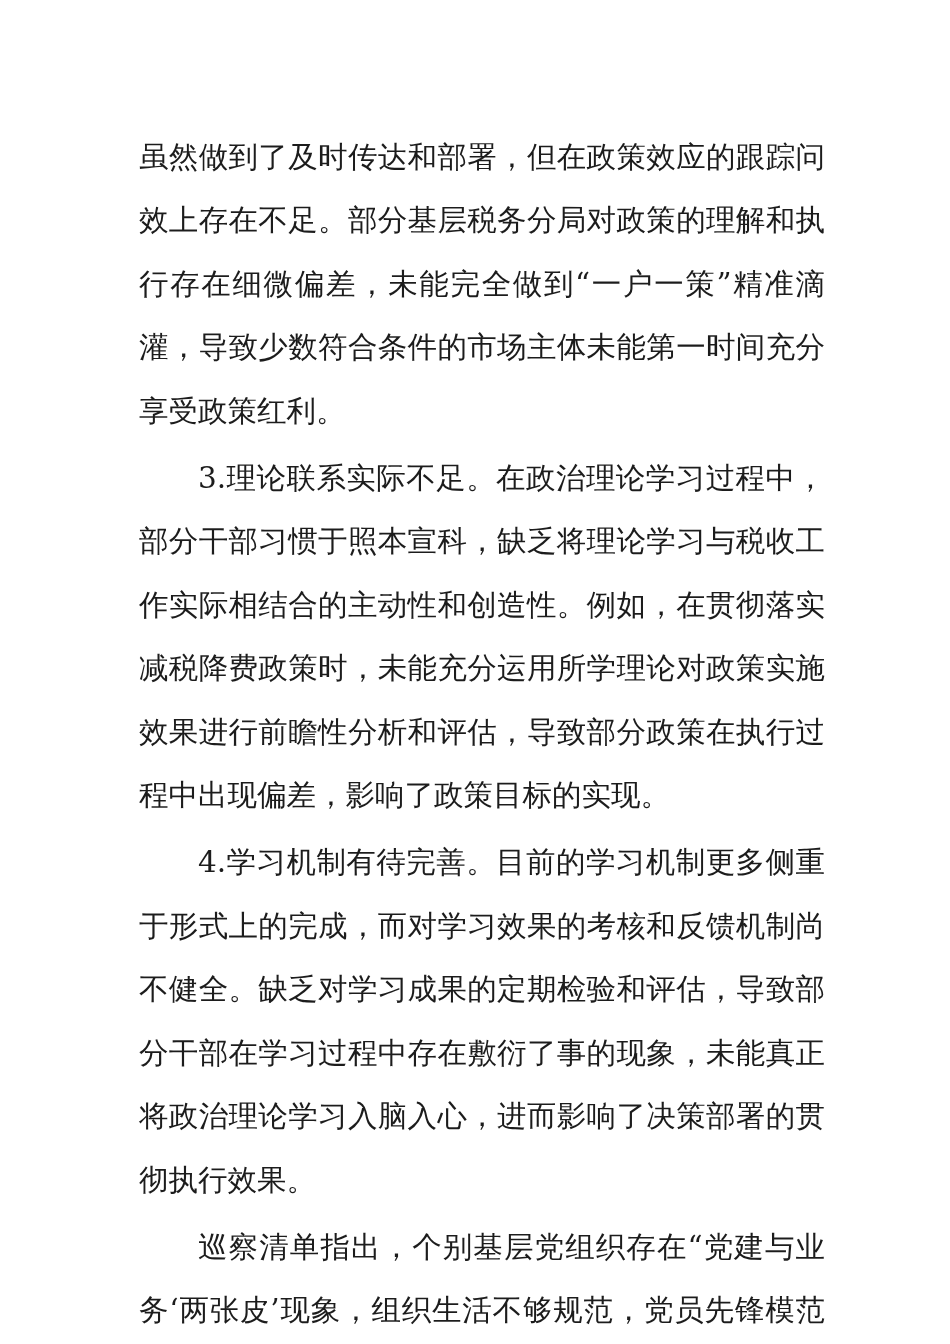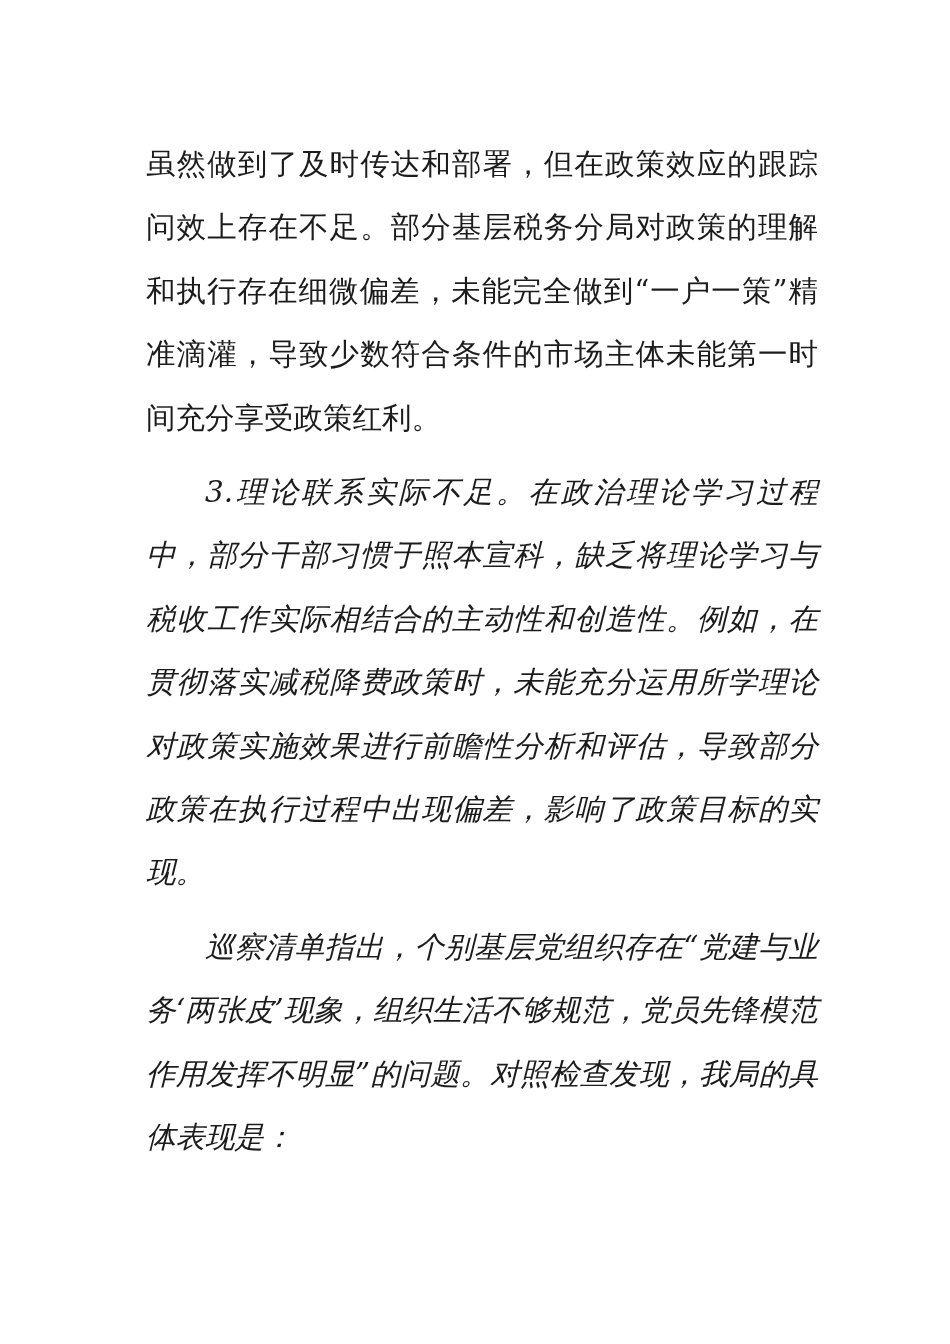--- a/index.html
+++ b/index.html
@@ -27,21 +27,21 @@
 
   .text-column {
     position: absolute;
     left: 135px;
     top: 122px;
     width: 694px;
   }
 
   
   .para {
-    margin: 11px;
+    margin: 4px;
     padding: 0;
     font-size: 29.5px;
     line-height: 63.4px;
     color: #1c1c1c;
     text-align: justify;
     text-justify: inter-character;
     text-align-last: left;
     letter-spacing: 0px;
     font-weight: 400;
     word-break: break-all;
@@ -49,38 +49,38 @@
   }
 
   
   .para.cont {
     text-indent: 0;
   }
 
   
   .para.indent {
     text-indent: 59px;
-    font-style: italic;
   }
 
   
   .para.heading {
     text-indent: 59px;
   }
 
   
 </style>
 </head>
 <body>
 
 <div class="page">
   <div class="text-column">
 
     <p class="para cont">虽然做到了及时传达和部署，但在政策效应的跟踪问效上存在不足。部分基层税务分局对政策的理解和执行存在细微偏差，未能完全做到“一户一策”精准滴灌，导致少数符合条件的市场主体未能第一时间充分享受政策红利。</p>
 
     <p class="para indent">3.理论联系实际不足。在政治理论学习过程中，部分干部习惯于照本宣科，缺乏将理论学习与税收工作实际相结合的主动性和创造性。例如，在贯彻落实减税降费政策时，未能充分运用所学理论对政策实施效果进行前瞻性分析和评估，导致部分政策在执行过程中出现偏差，影响了政策目标的实现。</p>
 
+    <p class="para indent">4.学习机制有待完善。目前的学习机制更多侧重于形式上的完成，而对学习效果的考核和反馈机制尚不健全。缺乏对学习成果的定期检验和评估，导致部分干部在学习过程中存在敷衍了事的现象，未能真正将政治理论学习入脑入心，进而影响了决策部署的贯彻执行效果。</p>
 
 
     <p class="para indent">巡察清单指出，个别基层党组织存在“党建与业务‘两张皮’现象，组织生活不够规范，党员先锋模范作用发挥不明显”的问题。对照检查发现，我局的具体表现是：</p>
 
   </div>
 </div>
 
 </body></html>

